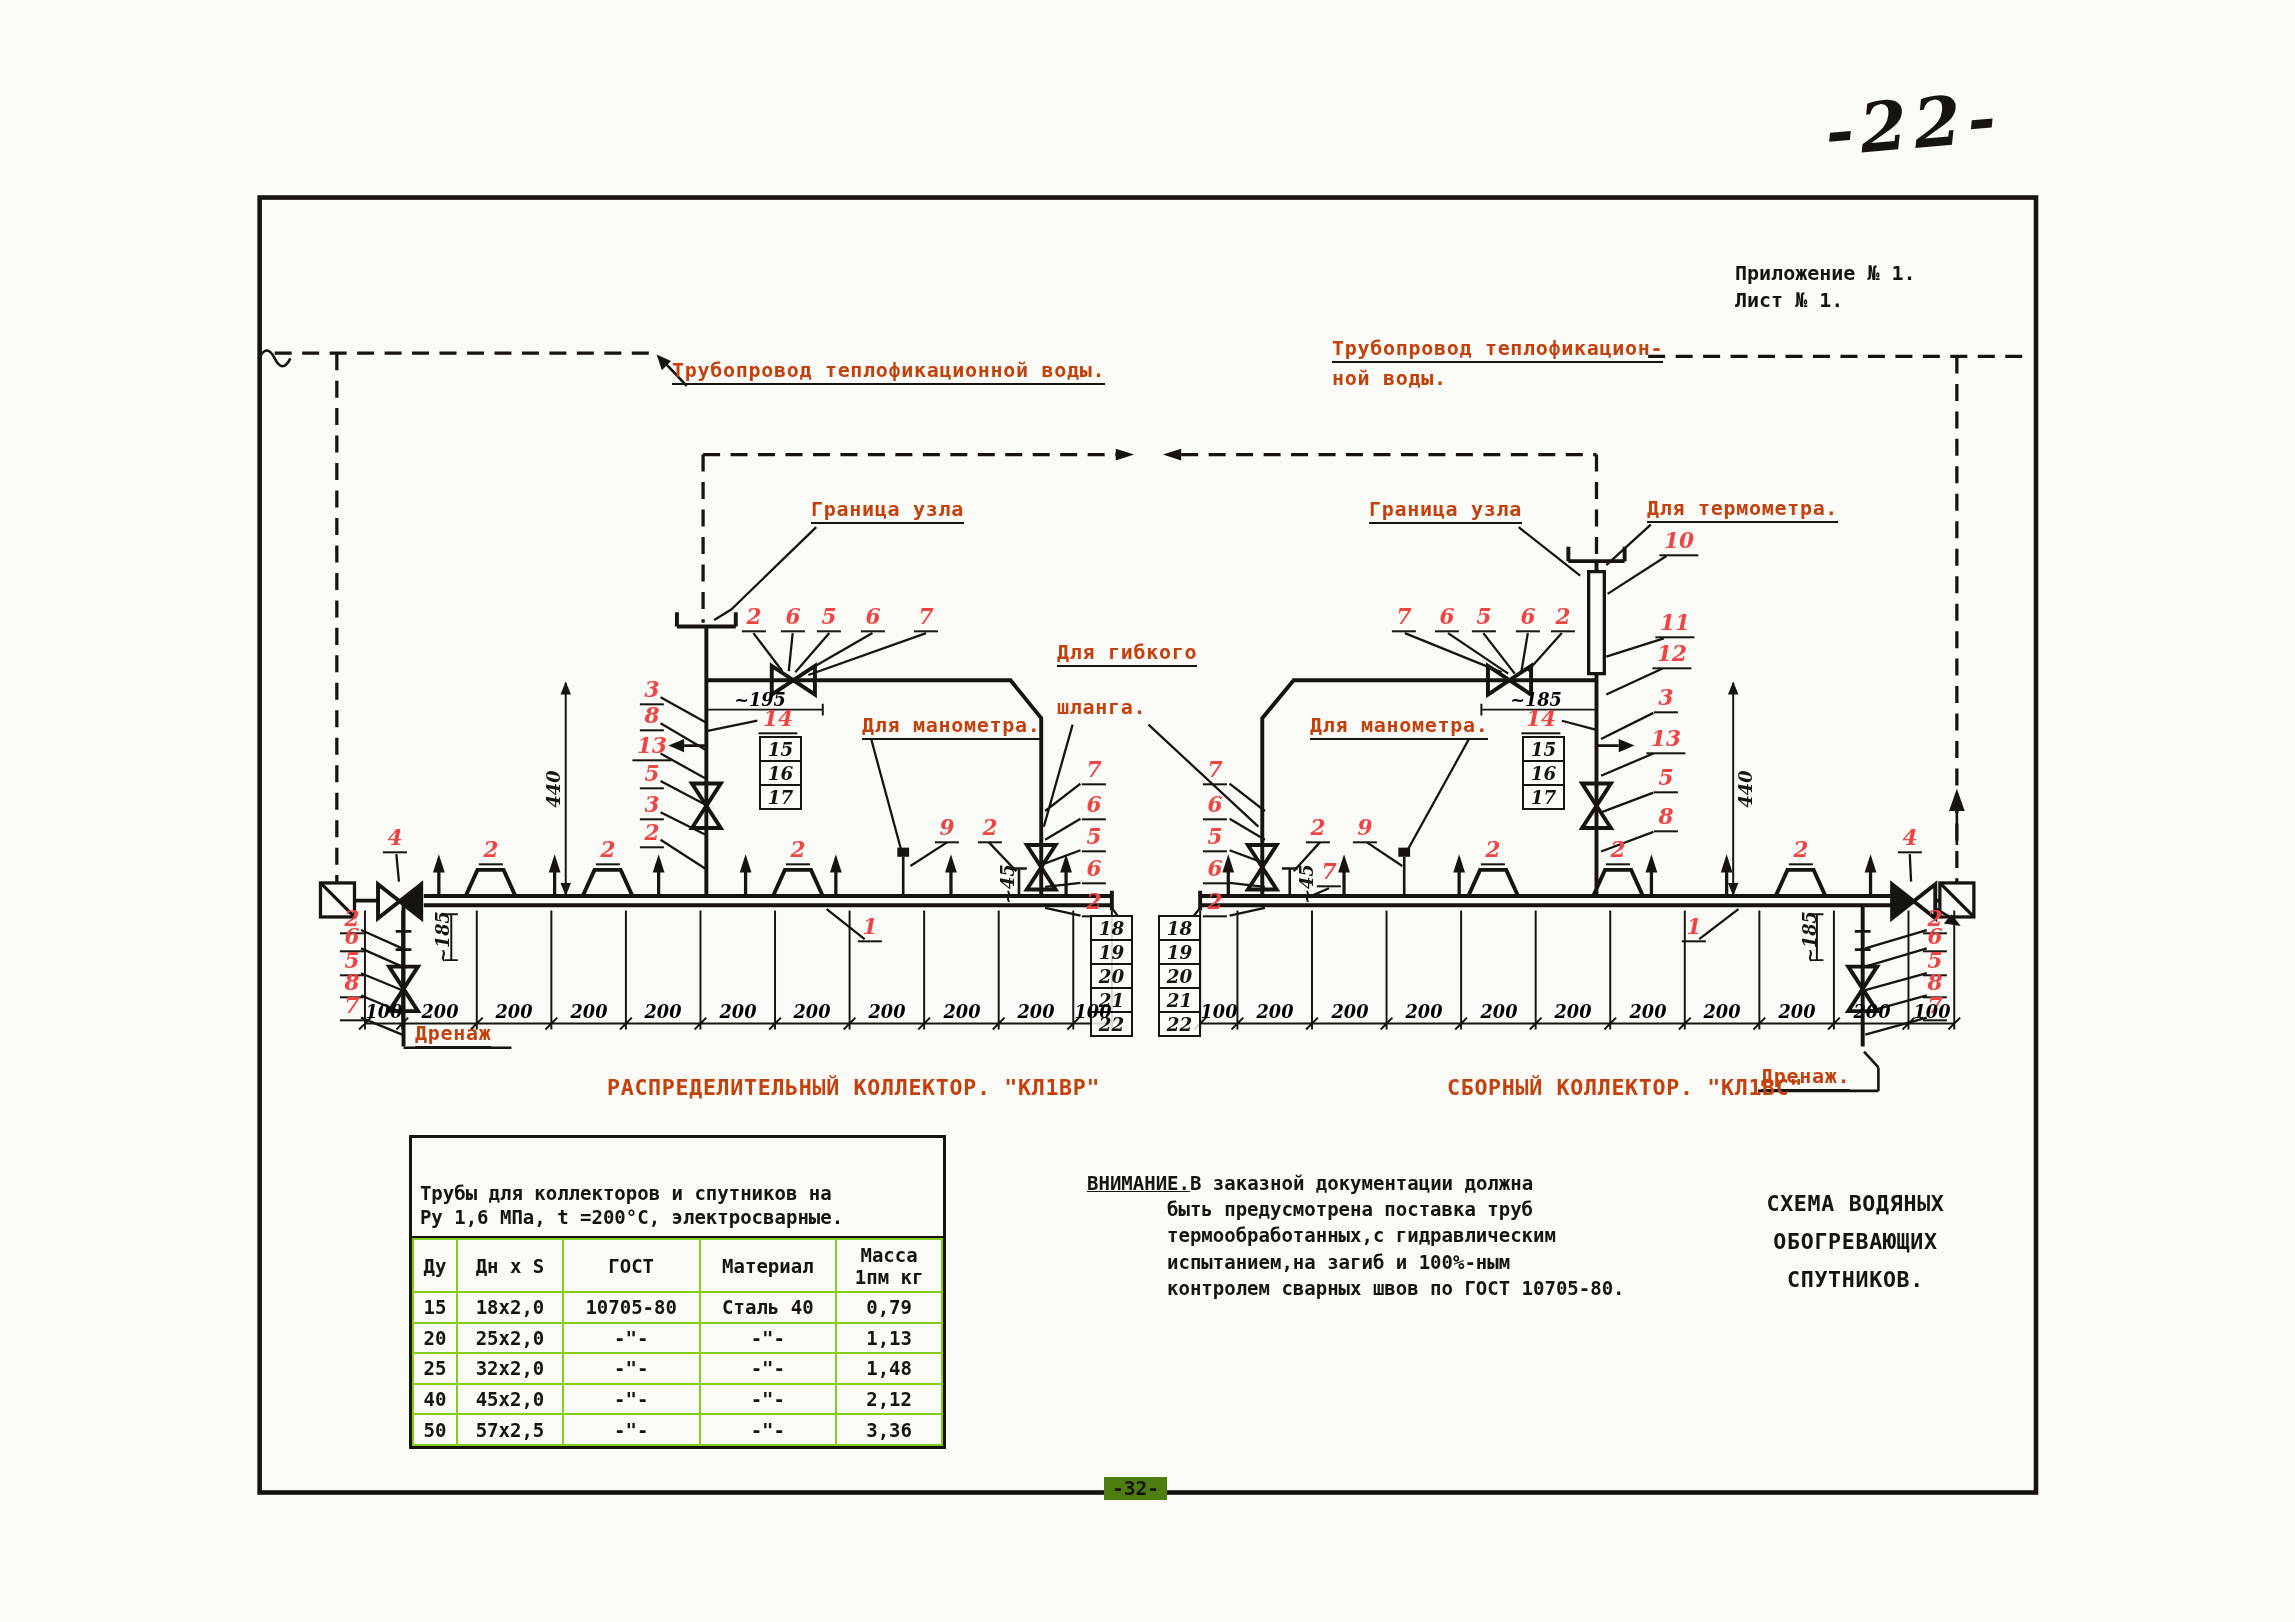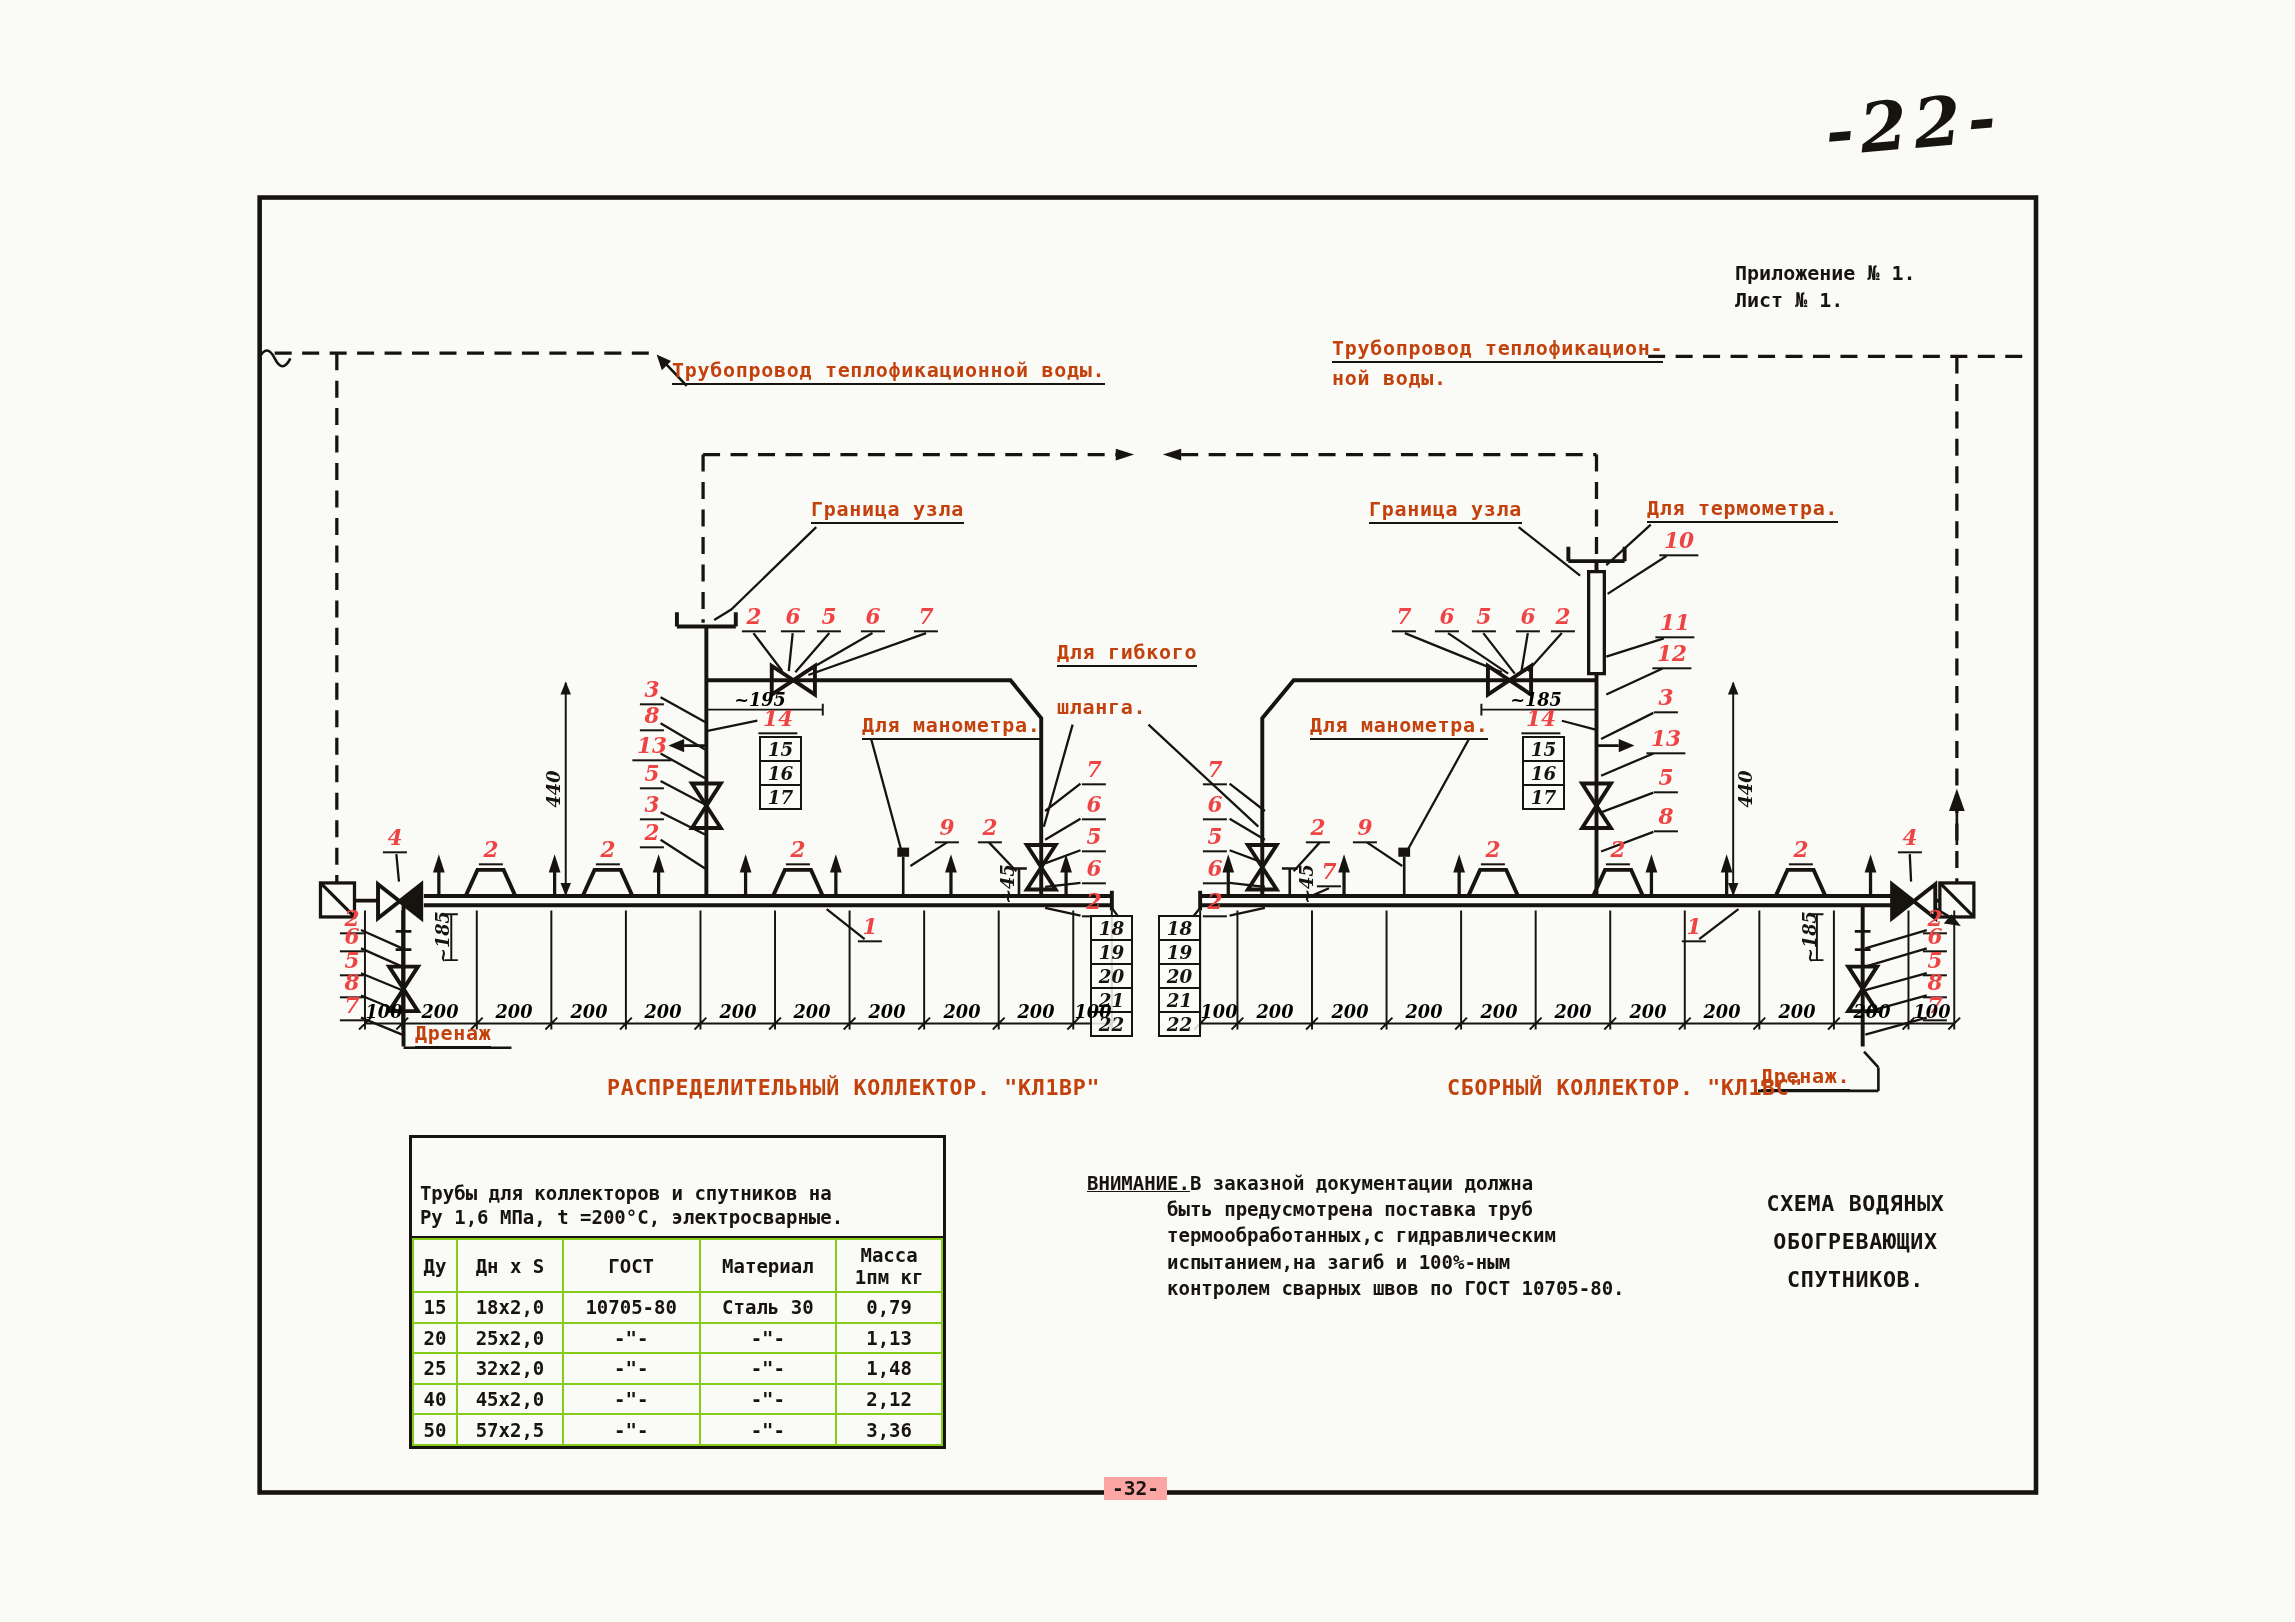--- a/index.html
+++ b/index.html
@@ -26,21 +26,21 @@
   .appendix{position:absolute;left:1735px;top:260px;font-weight:bold;font-size:20px;white-space:pre-line;line-height:1.35;}
   .schemetitle{position:absolute;left:1679px;top:1185px;width:353px;text-align:center;
        font-weight:bold;font-size:21.6px;line-height:1.75;letter-spacing:0.7px;}
   .note{position:absolute;left:1087px;top:1170px;width:602px;font-weight:bold;font-size:19px;line-height:1.38;}
   .note .cont{margin-left:80px;}
   .tbl{position:absolute;left:409px;top:1135px;width:531px;border:3.3px solid #17140f;background:rgba(250,250,247,.6);}
   .tbl .title{border-bottom:2.6px solid #17140f;padding:6.5px 7.9px;font-weight:bold;font-size:19px;line-height:1.3;white-space:pre-line;margin-top:36px;}
   .tbl table{border-collapse:collapse;width:100%;}
   .tbl th,.tbl td{border:2px solid #84cc16;font-weight:bold;font-size:19px;padding:3.3px 3.9px;
        text-align:center;white-space:pre-line;font-family:"DejaVu Sans Mono",monospace;}
-  .botmark{position:absolute;left:1104px;top:1477px;font-weight:bold;font-size:19.6px;background:#fca5a5;padding:0 7.9px;}
+  .botmark{position:absolute;left:1104px;top:1477px;font-weight:bold;font-size:19.6px;background:#4d7c0f;padding:0 7.9px;}
 </style>
 </head>
 <body>
 
 <div class="sheet">
 
   <svg width="2295" height="1622" viewBox="0 0 3509 2480">
 
     <rect x="397" y="302" width="2716" height="1980" fill="none" stroke="#17140f" stroke-width="7"></rect>
 
@@ -223,21 +223,21 @@
             <th>Материал</th>
             <th>Масса
 1пм кг</th>
           </tr>
         </thead>
       <tbody id="tbl-body">
           <tr>
             <td>15</td>
             <td>18х2,0</td>
             <td>10705-80</td>
-            <td>Сталь 30</td>
+            <td>Сталь 40</td>
             <td>0,79</td>
           </tr>
           <tr>
             <td>20</td>
             <td>25х2,0</td>
             <td>-"-</td>
             <td>-"-</td>
             <td>1,13</td>
           </tr>
           <tr>

